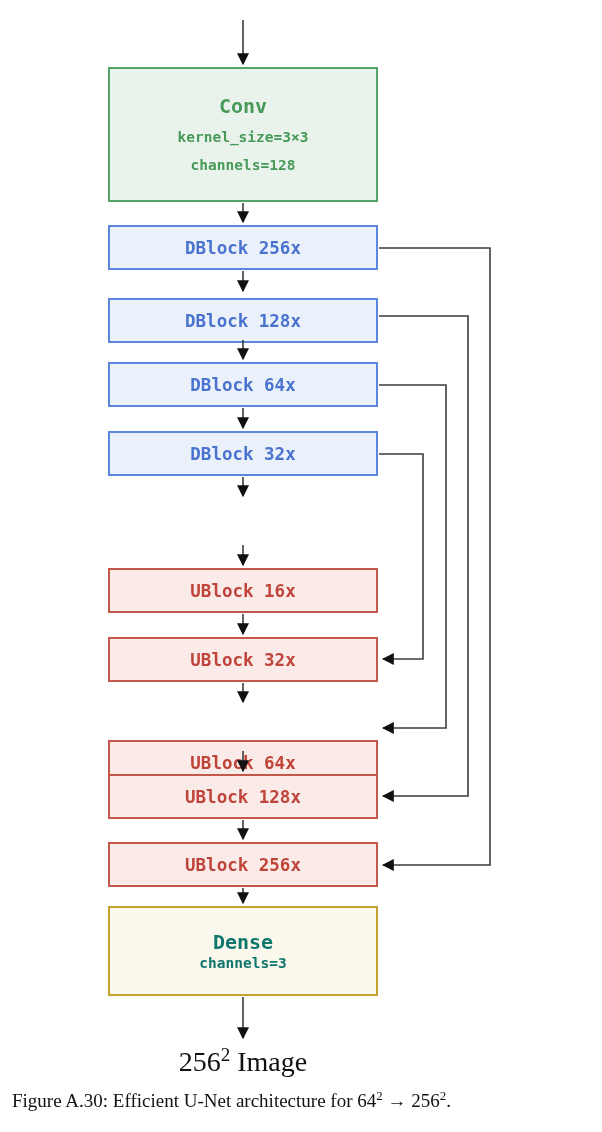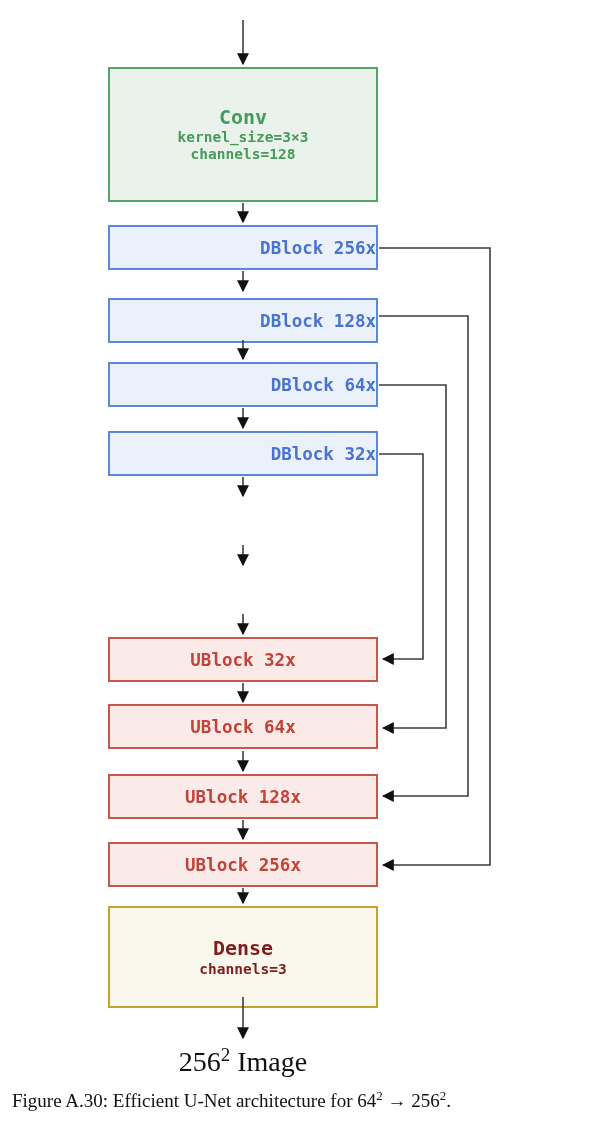--- a/index.html
+++ b/index.html
@@ -14,31 +14,31 @@
   .node{
     position:absolute;
     left:108px;width:270px;
     box-sizing:border-box;
     display:flex;flex-direction:column;
     align-items:center;justify-content:center;
     border:2px solid;
     font-weight:bold;
   }
   .node .title{font-size:20px;line-height:1.15;}
-  .node .param{font-size:14.5px;line-height:1.15;}
+  .node .param{font-size:14.5px;line-height:1.15;margin-top:11px;}
   .block{height:45px;font-size:17.5px;}
   .conv{
     top:67px;height:135px;
     background:#e9f3ec;border-color:#55a467;color:#479a58;
   }
-  .dblock{background:#eaf1fb;border-color:#5b87dd;color:#4a73cf;align-items:flex-end;}
+  .dblock{background:#eaf1fb;border-color:#5b87dd;color:#4a73cf;}
   .ublock{background:#faebe8;border-color:#c4584a;color:#c0443a;}
   .dense{
-    top:906px;height:102px;
-    background:#faf7ec;border-color:#c5a22e;color:#7f1d1d;
+    top:906px;height:90px;
+    background:#faf7ec;border-color:#c5a22e;color:#0f766e;
   }
   #wires{
     position:absolute;left:0;top:0;width:602px;height:1132px;
     pointer-events:none;
   }
   .serif-text{
     font-family:"Liberation Serif","DejaVu Serif",serif;
     color:#111111;
   }
   #output-label{
@@ -68,24 +68,27 @@
   <div class="node block dblock" style="top:298px">
     <span>DBlock 128x</span>
   </div>
   <div class="node block dblock" style="top:362px">
     <span>DBlock 64x</span>
   </div>
   <div class="node block dblock" style="top:431px">
     <span>DBlock 32x</span>
   </div>
 
+  <div class="node block ublock" style="top:568px">
+    <span>UBlock 16x</span>
+  </div>
   <div class="node block ublock" style="top:637px">
     <span>UBlock 32x</span>
   </div>
-  <div class="node block ublock" style="top:704px">
+  <div class="node block ublock" style="top:740px">
     <span>UBlock 64x</span>
   </div>
   <div class="node block ublock" style="top:774px">
     <span>UBlock 128x</span>
   </div>
   <div class="node block ublock" style="top:842px">
     <span>UBlock 256x</span>
   </div>
 
   <div class="node dense">

